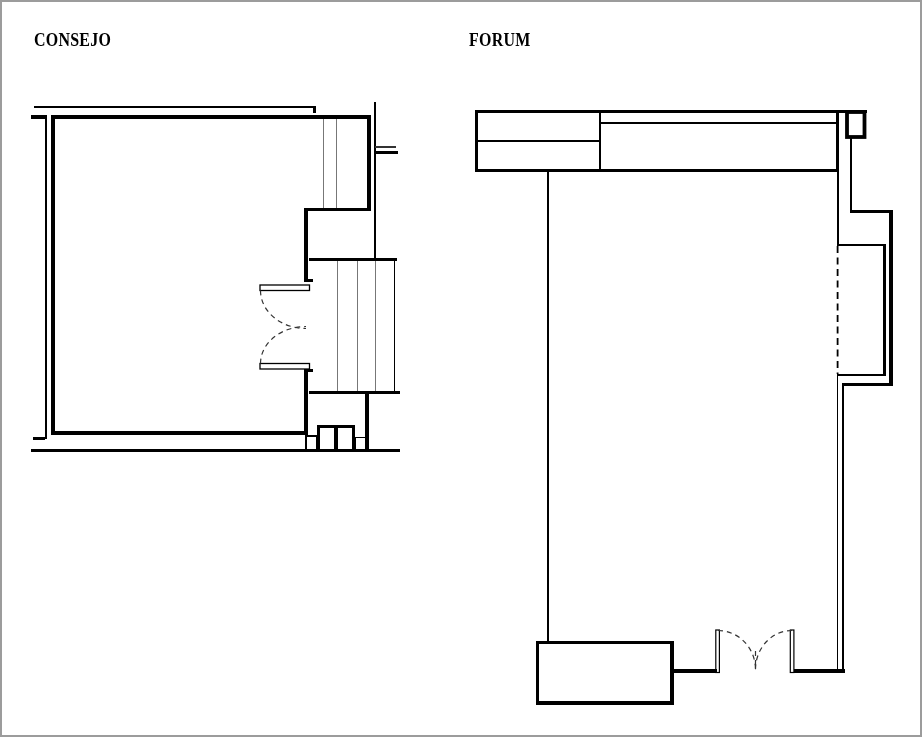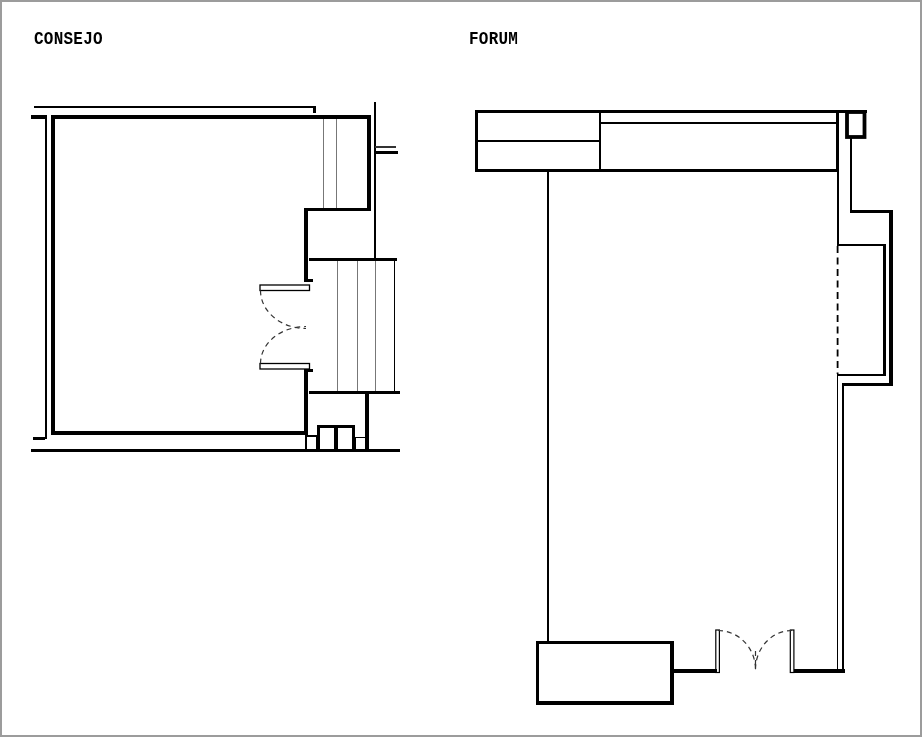--- a/index.html
+++ b/index.html
@@ -3,21 +3,21 @@
 <meta charset="utf-8">
 <style>
   html,body{margin:0;padding:0;background:#e8e8e8;}
   #canvas{
     position:relative;
     width:922px;height:737px;
     background:var(--bg,#fff);
     box-sizing:border-box;
     border:2.5px solid var(--frame,#9c9c9c);
     overflow:hidden;
-    font-family:Liberation Mono, monospace;
+    font-family:Liberation Serif, serif;
   }
   .plan-label{
     position:absolute;
     font-weight:700;
     font-size:19px;
     line-height:19px;
     color:var(--ink,#000);
     transform:scaleX(0.84);
     transform-origin:left top;
     letter-spacing:0.3px;

